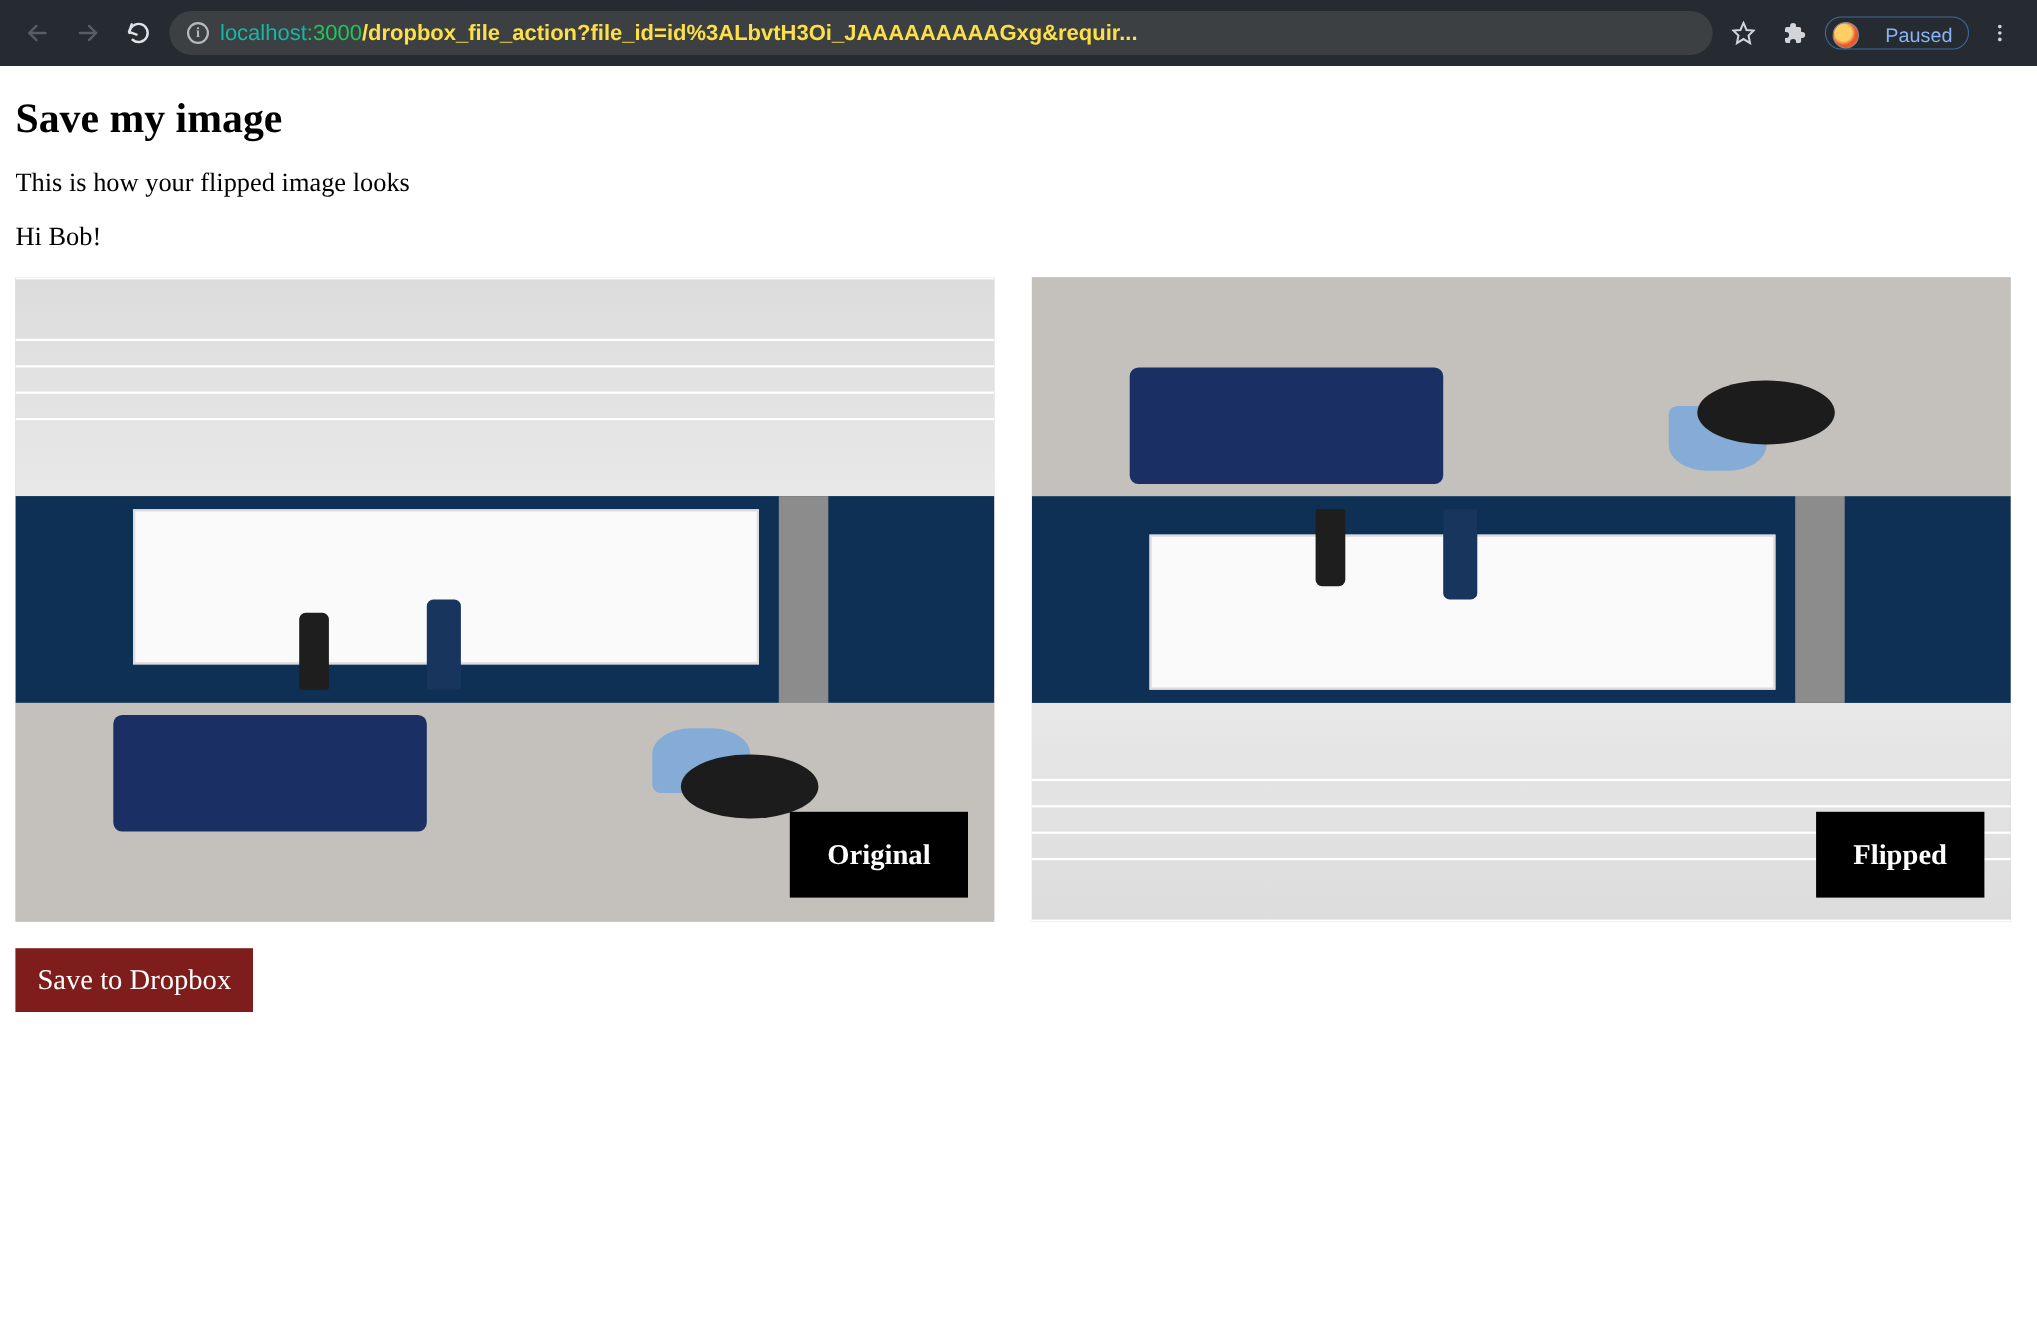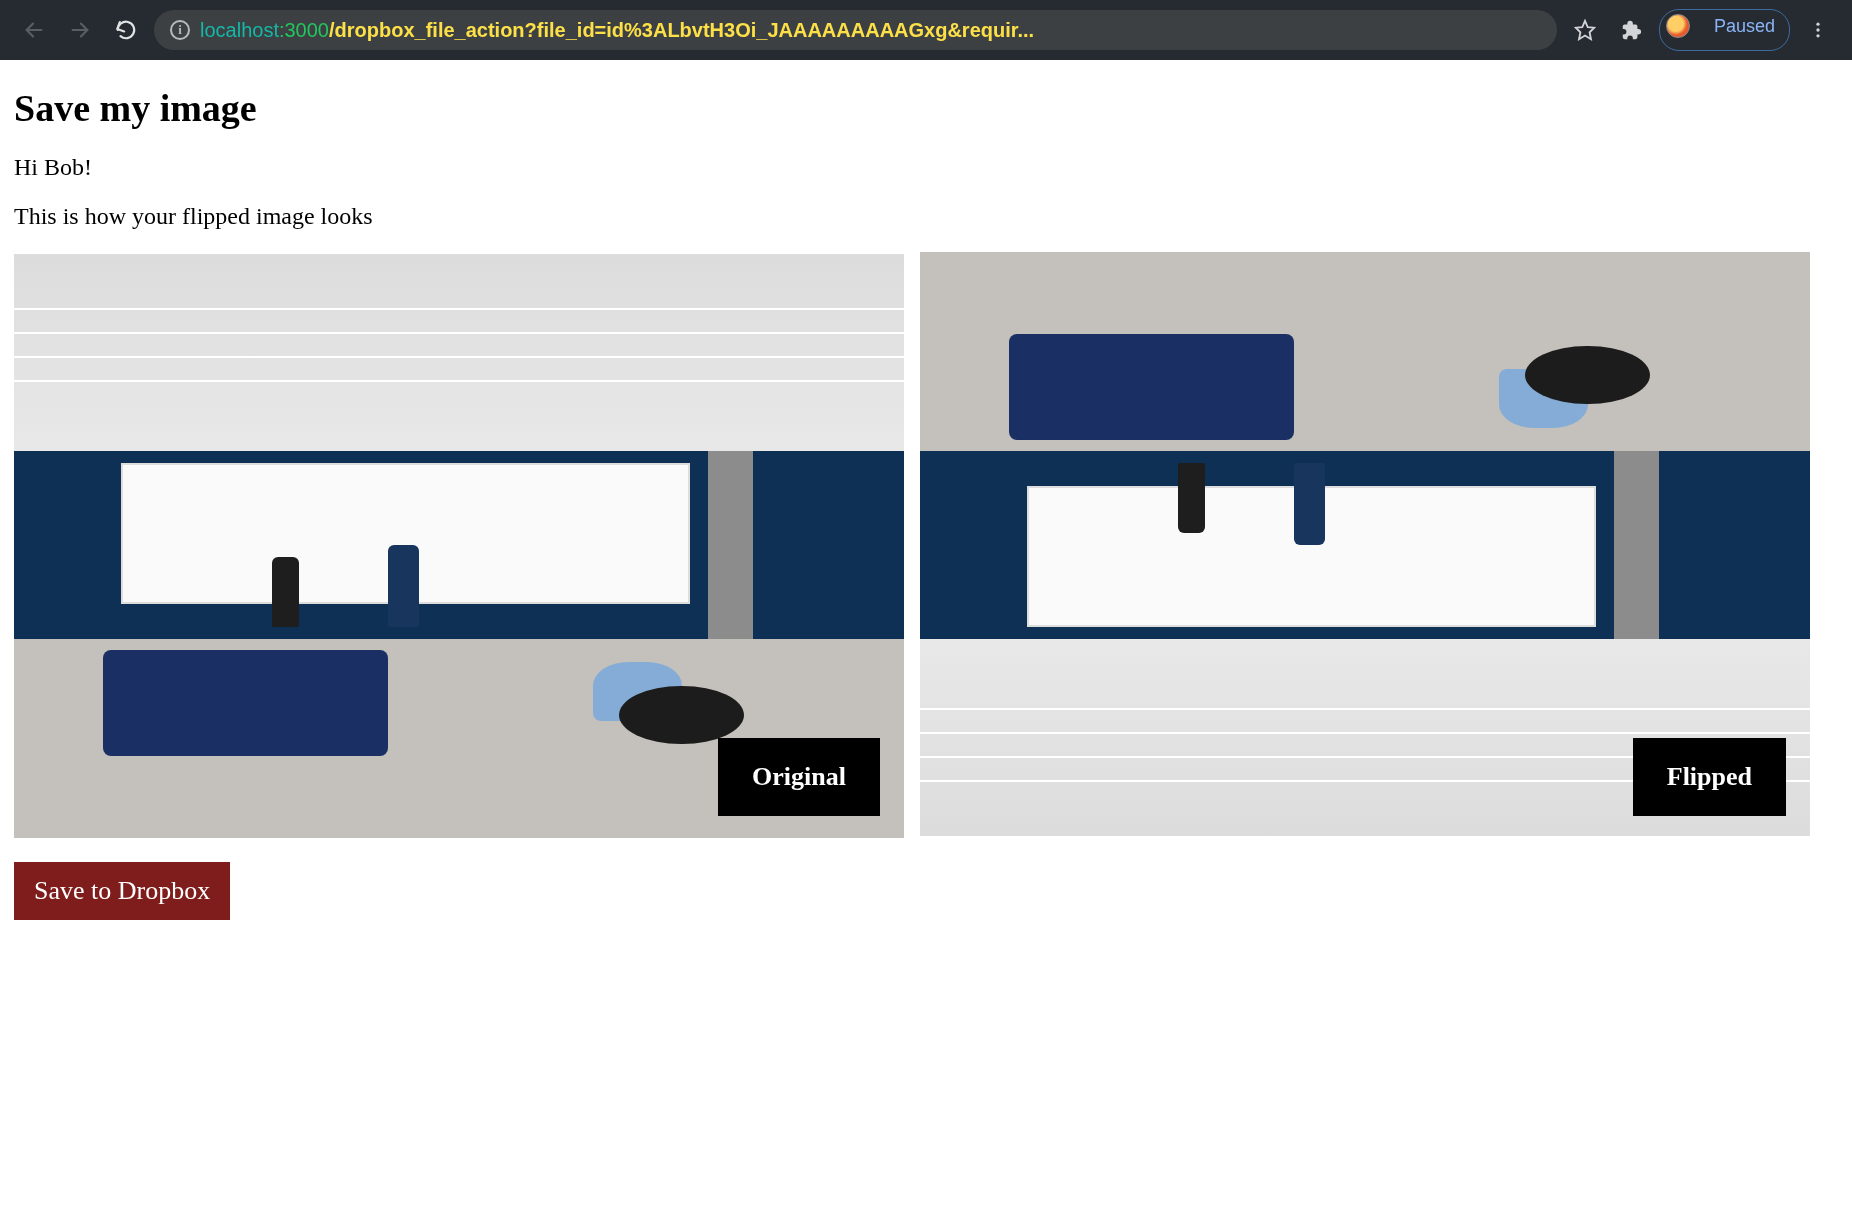--- a/index.html
+++ b/index.html
@@ -37,21 +37,21 @@
   .omnibox .info-icon { width:20px; height:20px; border:2px solid #b7babd; border-radius:50%; display:flex;align-items:center;justify-content:center; font-size:13px; font-weight:bold; color:#b7babd; font-family:Georgia,serif; flex:none; }
   .omnibox .url-host { color:#14b8a6; }
   .omnibox .url-port { color:#22c55e; }
   .omnibox .url-path { color:#fde047;font-weight:bold; }
   .omnibox .url-wrap { overflow:hidden; text-overflow:ellipsis; flex:1; }
   .star-btn, .ext-btn, .menu-btn { color:#d2d4d7; }
   .paused-chip {
     display:flex; align-items:center; gap:24px;
     border:1px solid #3e6aa0;
     border-radius:20px;
-    padding:4px 14px 12px 6px;
+    padding:4px 14px 0 6px;
     color:#8ab4f8;
     font-family: Arial, sans-serif;
     font-size:18px;
   }
   .paused-chip .avatar {
     width:24px; height:24px; border-radius:50%;
     background: radial-gradient(circle at 40% 40%, #ffcf66 0 40%, #e65a2b 60% 100%);
     border:1px solid #8a8d90;
   }
 
@@ -64,21 +64,21 @@
     font-weight:bold;
     margin: 8px 0 24px 0;
   }
   p.body-text {
     font-size:24px;
     margin: 0 0 22px 0;
   }
 
   .img-row {
     display:flex;
-    gap:16px;
+    gap:34px;
     margin: 18px 0 14px 0;
   }
   .img-card {
     position:relative;
     width: 890px;
     height: 586px;
     background:#cfcfcf;
     overflow:hidden;
   }
   .img-card .scene { position:absolute; inset:0; }
@@ -171,22 +171,22 @@
     <svg width="20" height="20" viewBox="0 0 24 24" fill="currentColor">
         <circle cx="12" cy="5" r="2"></circle>
         <circle cx="12" cy="12" r="2"></circle>
         <circle cx="12" cy="19" r="2"></circle>
       </svg>
   </div>
 </div>
 
 <div class="page">
   <h1 class="page-title">Save my image</h1>
+  <p class="body-text">This is how your flipped image looks</p>
   <p class="body-text">Hi Bob!</p>
-  <p class="body-text">This is how your flipped image looks</p>
 
   <div class="img-row">
     <div class="img-card">
       <div class="scene">
         <div class="ceiling"></div>
         <div class="wall"></div>
         <div class="whiteboard"></div>
         <div class="pillar"></div>
         <div class="floor1"></div>
         <div class="person1"></div>

